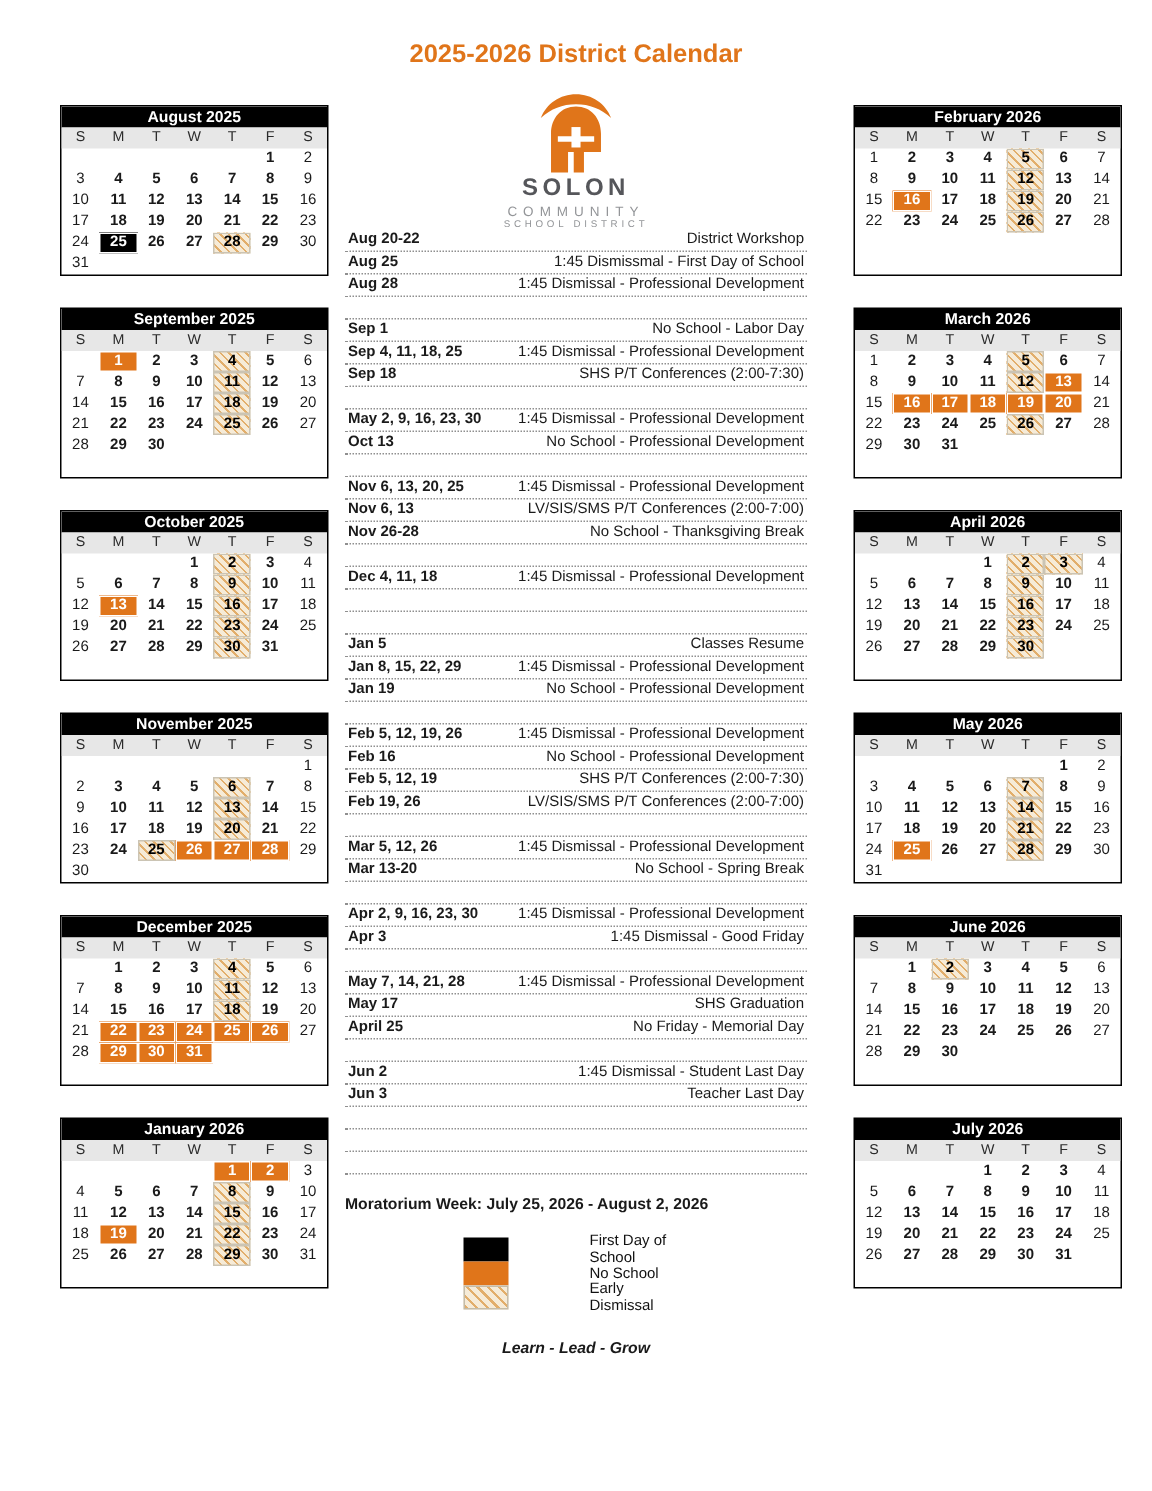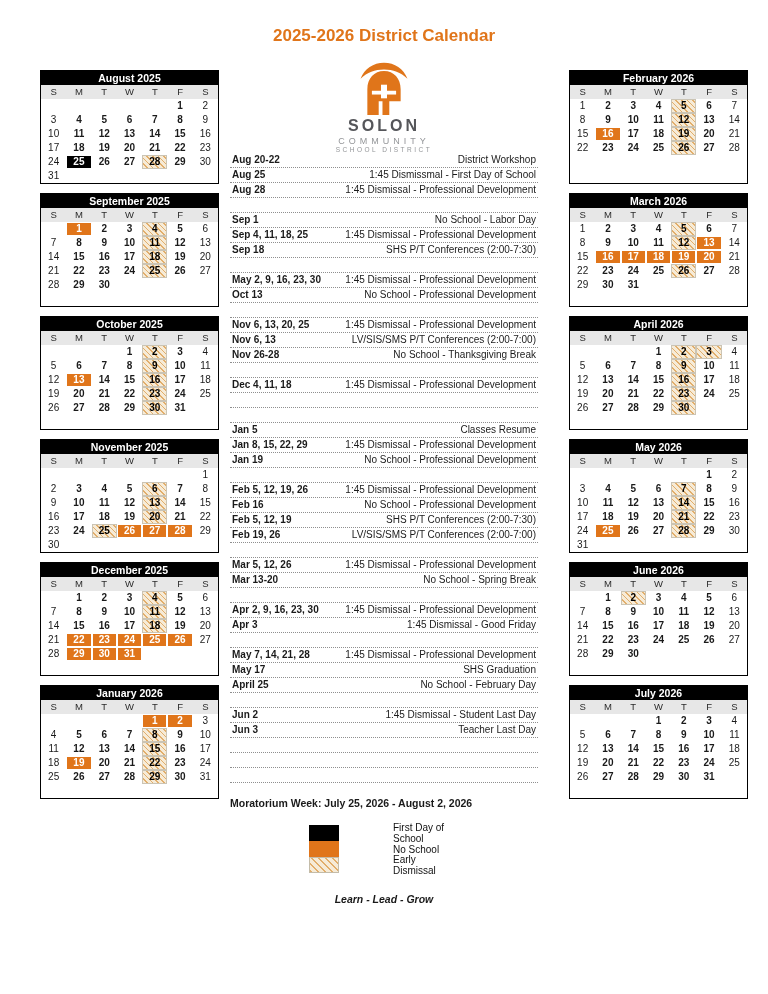--- a/index.html
+++ b/index.html
@@ -5,21 +5,21 @@
   html,body{margin:0;padding:0;}
   body{
     width:768px;height:994px;background:#ffffff;position:relative;
     font-family:"Liberation Sans", sans-serif;color:#1a1a1a;overflow:hidden;
   }
   .title{
     position:absolute;top:26px;left:0;width:768px;text-align:center;
     font-size:17px;font-weight:bold;color:#E0751A;margin:0;
   }
   
-  .col{position:absolute;top:70px;width:179px;display:flex;flex-direction:column;gap:9px;}
+  .col{position:absolute;top:70px;width:179px;display:flex;flex-direction:column;gap:21px;}
   .col-left{left:40px;}
   .col-right{left:545px;padding-left:24px;}
   .month{height:114px;border:1px solid #000;box-sizing:border-box;background:#fff;overflow:hidden;}
   .month-header{
     height:14px;line-height:14px;background:#000;color:#fff;
     font-size:10.5px;font-weight:bold;text-align:center;
   }
   .wkrow,.weeks{display:grid;grid-template-columns:repeat(7,1fr);}
   .wkrow{background:#E7E7E7;height:14px;}
   .wkrow .wd{font-size:9.5px;line-height:14px;text-align:center;color:#2b2b2b;}
@@ -510,21 +510,21 @@
         <div class="event-row">
           <span class="event-date">May 7, 14, 21, 28</span>
           <span class="event-desc">1:45 Dismissal - Professional Development</span>
         </div>
         <div class="event-row">
           <span class="event-date">May 17</span>
           <span class="event-desc">SHS Graduation</span>
         </div>
         <div class="event-row">
           <span class="event-date">April 25</span>
-          <span class="event-desc">No School - February Day</span>
+          <span class="event-desc">No Friday - Memorial Day</span>
         </div>
         <div class="event-row">
           <span class="event-date"></span>
           <span class="event-desc"></span>
         </div>
         <div class="event-row">
           <span class="event-date">Jun 2</span>
           <span class="event-desc">1:45 Dismissal - Student Last Day</span>
         </div>
         <div class="event-row">

